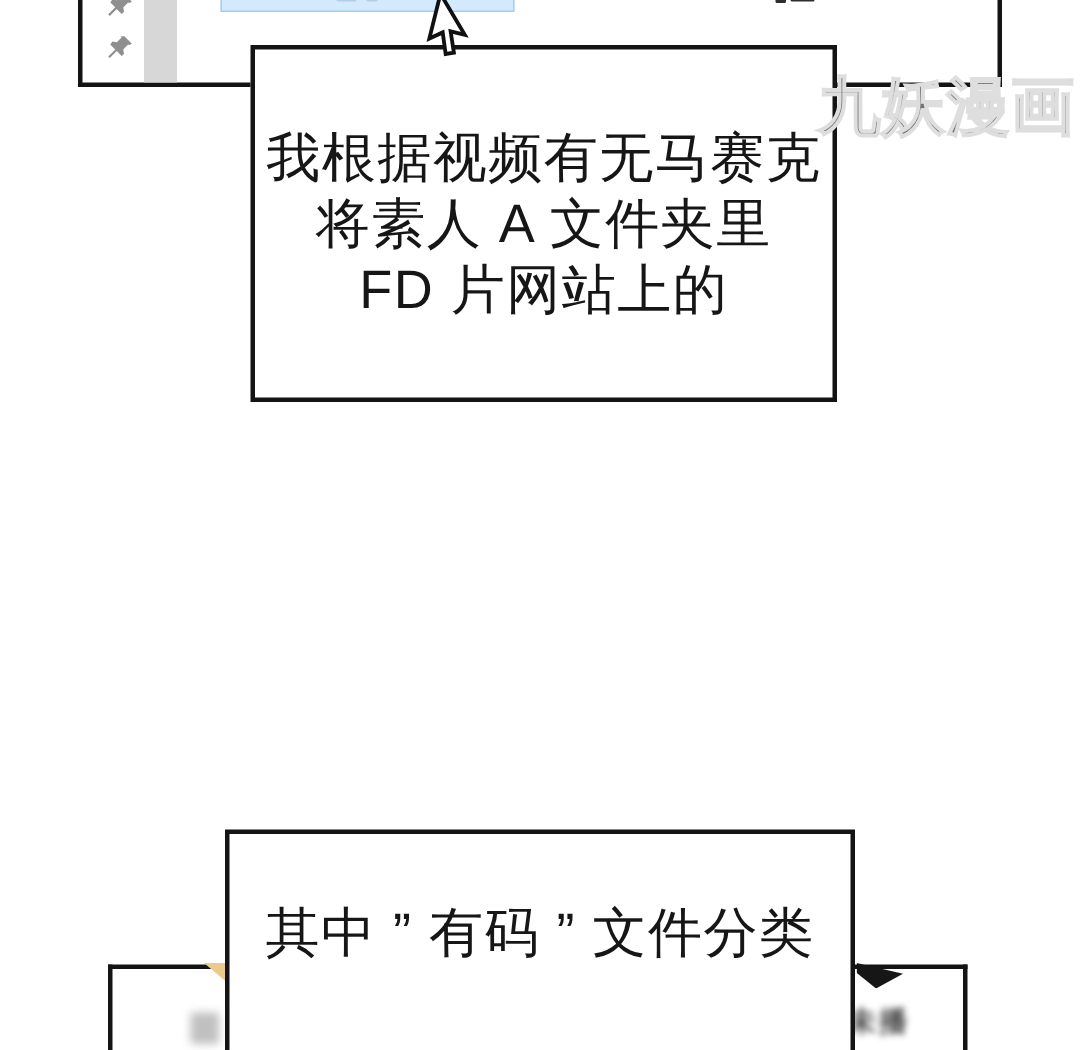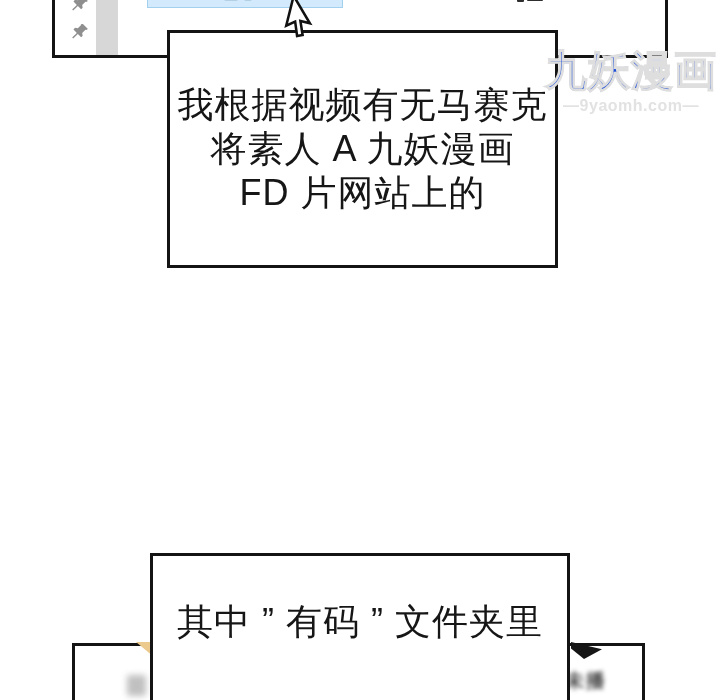--- a/index.html
+++ b/index.html
@@ -58,21 +58,21 @@
     left:565px;top:668px;z-index:2;font-size:19px;font-weight:700;color:#4a4a4a;
     filter:blur(2.2px);letter-spacing:2px;white-space:nowrap;position:absolute;
   }
   
   #watermark{
     position:absolute;top:50px;right:1px;width:176px;text-align:center;
     z-index:9;pointer-events:none;
   }
   #watermark .brand{
     font-size:42px;font-weight:700;line-height:1;letter-spacing:1px;
-    color:#1d4ed8;-webkit-text-stroke:1.3px #dedede;white-space:nowrap;
+    color:#737373;-webkit-text-stroke:1.3px #dedede;white-space:nowrap;
   }
   #watermark .site{
     margin-top:5px;font-size:16px;font-weight:700;color:#e2e2e2;
     letter-spacing:.5px;white-space:nowrap;
   }
 </style>
 </head>
 <body>
 
 <div id="canvas">
@@ -100,32 +100,31 @@
   </div>
 
   <div id="cursor">
     <svg width="30" height="45" viewBox="0 0 20 30">
       <polygon points="1.5,0.5 1.5,21 6.6,16.9 10.2,25.9 13.6,24.4 9.9,15.6 16.4,15.6" fill="#ffffff" stroke="#111111" stroke-width="1.7" stroke-linejoin="miter"></polygon>
     </svg>
   </div>
 
   <div id="bubble-1" class="bubble">
     <div class="line">我根据视频有无马赛克</div>
-    <div class="line">将素人 A 九妖漫画</div>
+    <div class="line">将素人 A 文件夹里</div>
     <div class="line">FD 片网站上的</div>
   </div>
 
   <div id="bottom-window" class="window"></div>
   <div id="folder-corner-left" class="peek"></div>
   <div id="folder-corner-right" class="peek"></div>
   <div id="blur-left" class="peek"></div>
   <div id="blur-right">未播</div>
 
   <div id="bubble-2" class="bubble">
-    <div class="line">其中 ” 有码 ” 文件夹里</div>
+    <div class="line">其中 ” 有码 ” 文件分类</div>
   </div>
 
   <div id="watermark">
     <div class="brand">九妖漫画</div>
-    <div class="site">—9yaomh.com—</div>
   </div>
 
 </div>
 
 </body></html>

